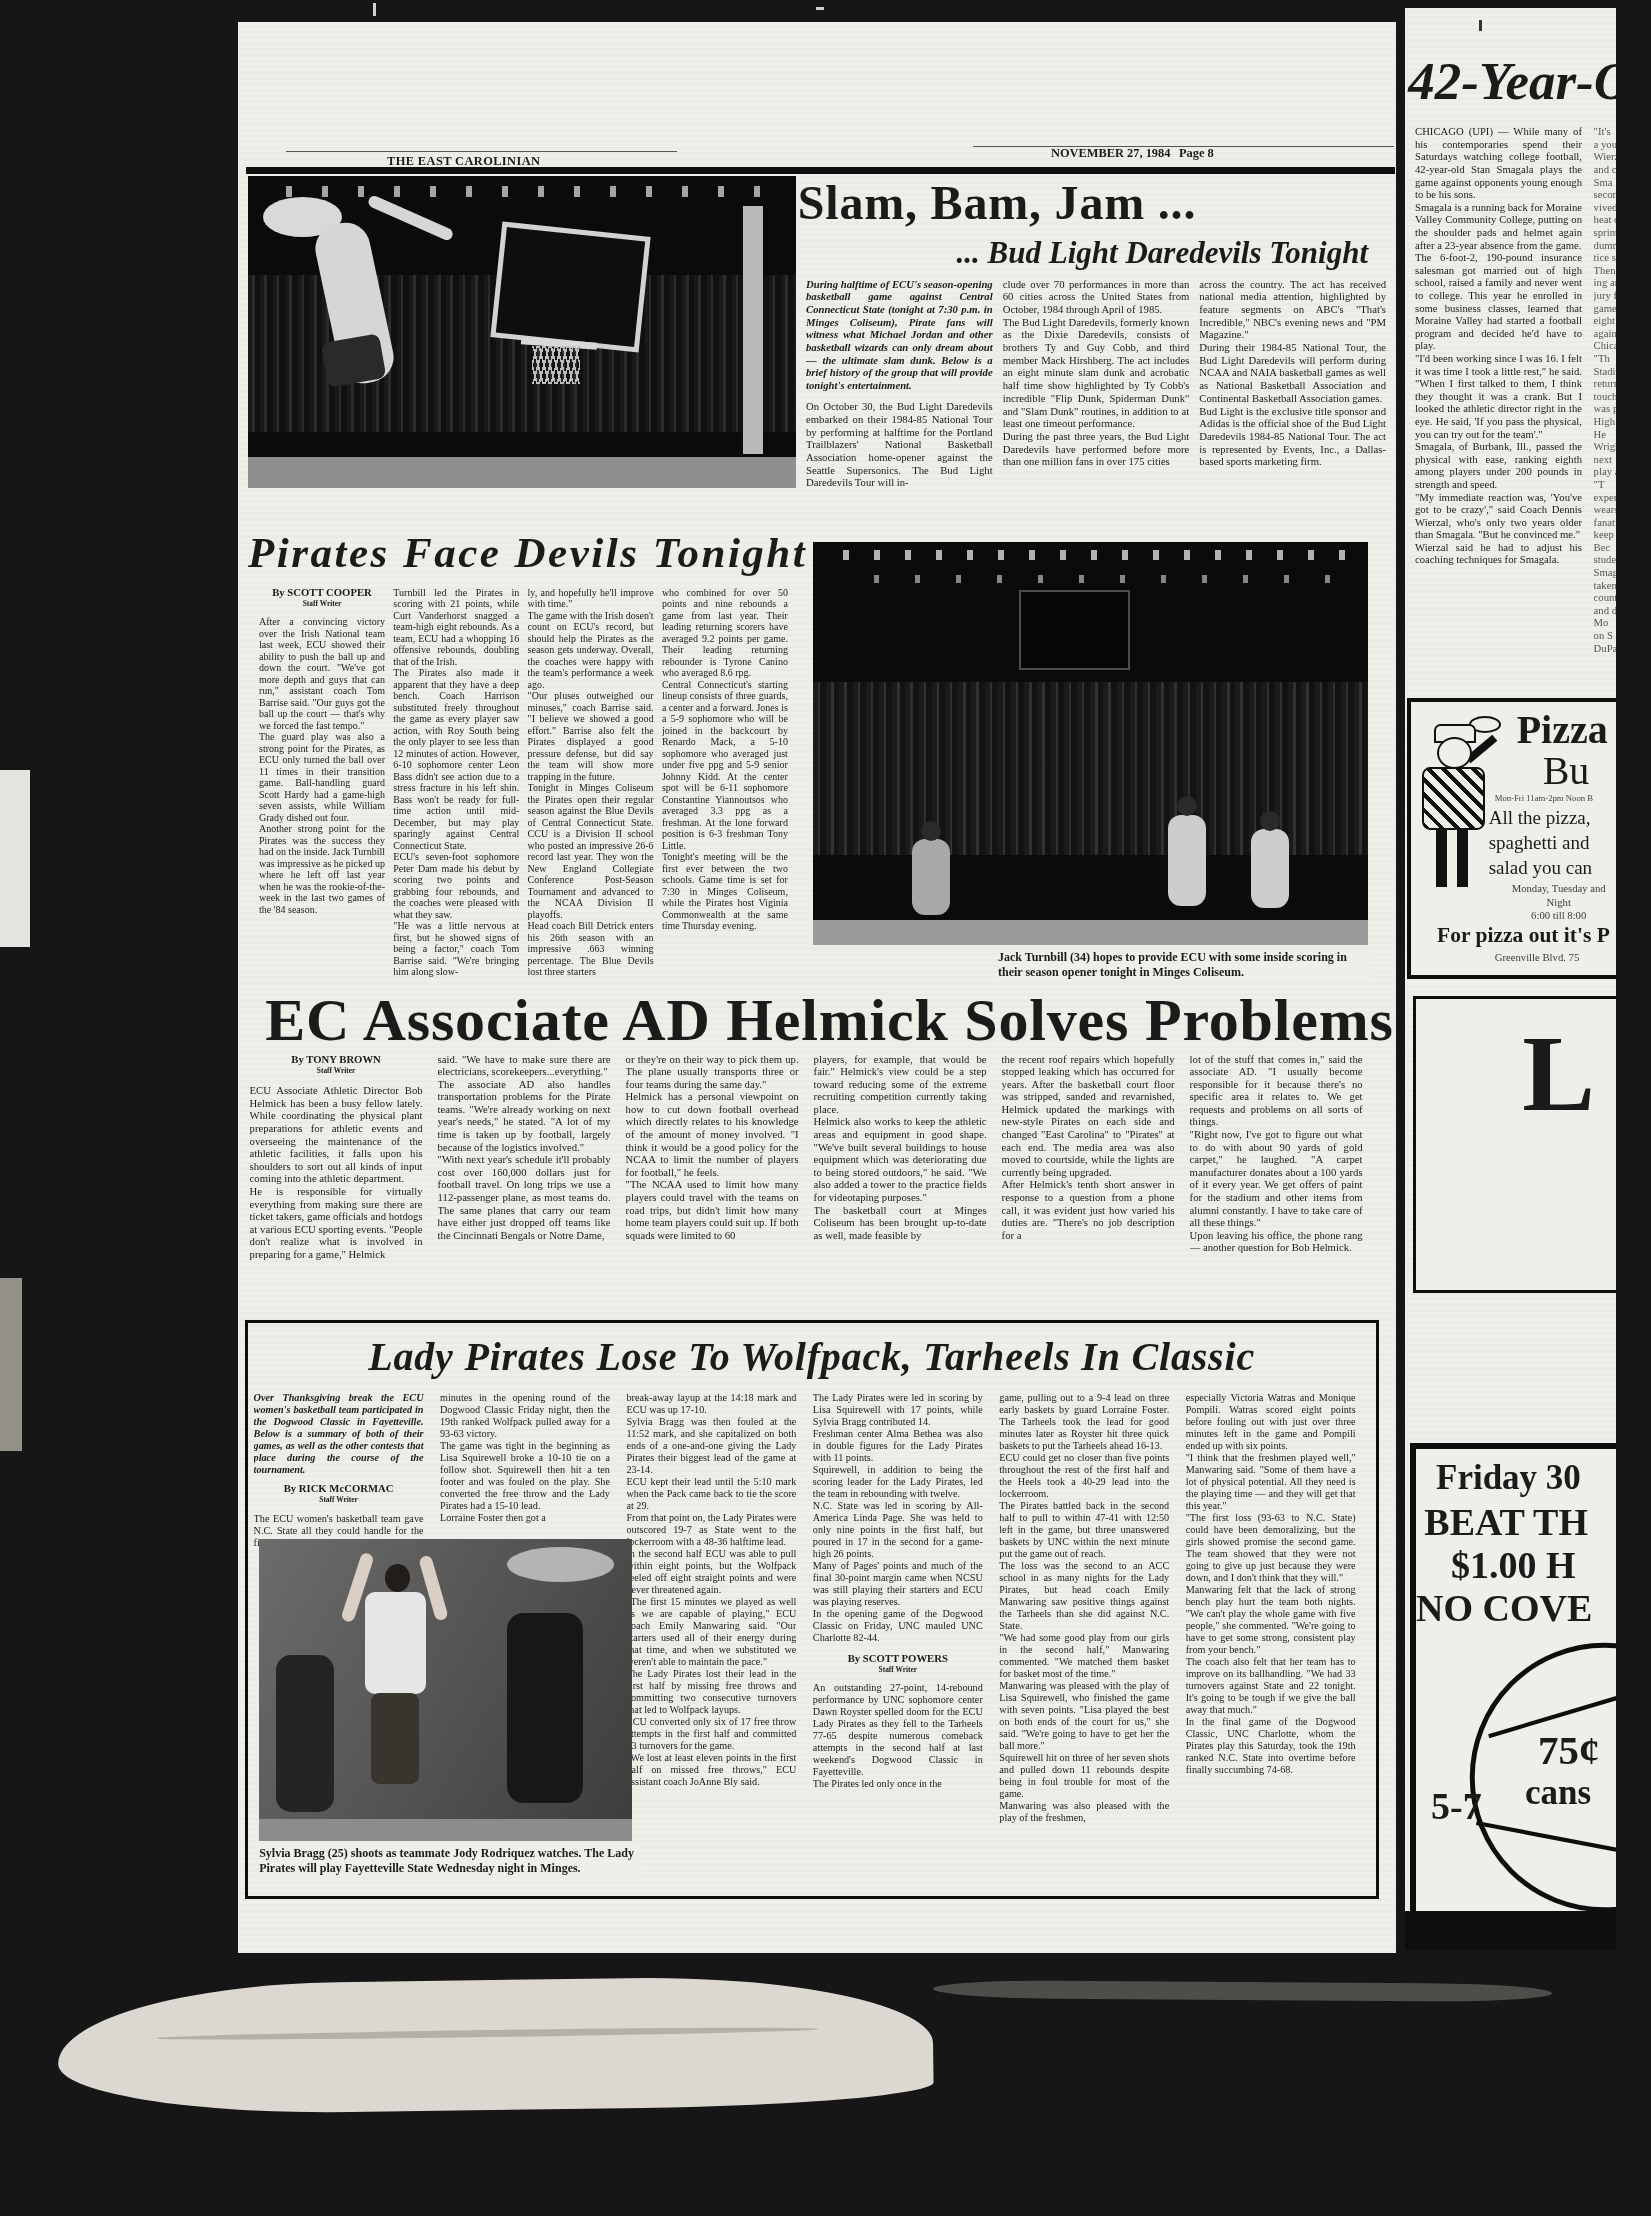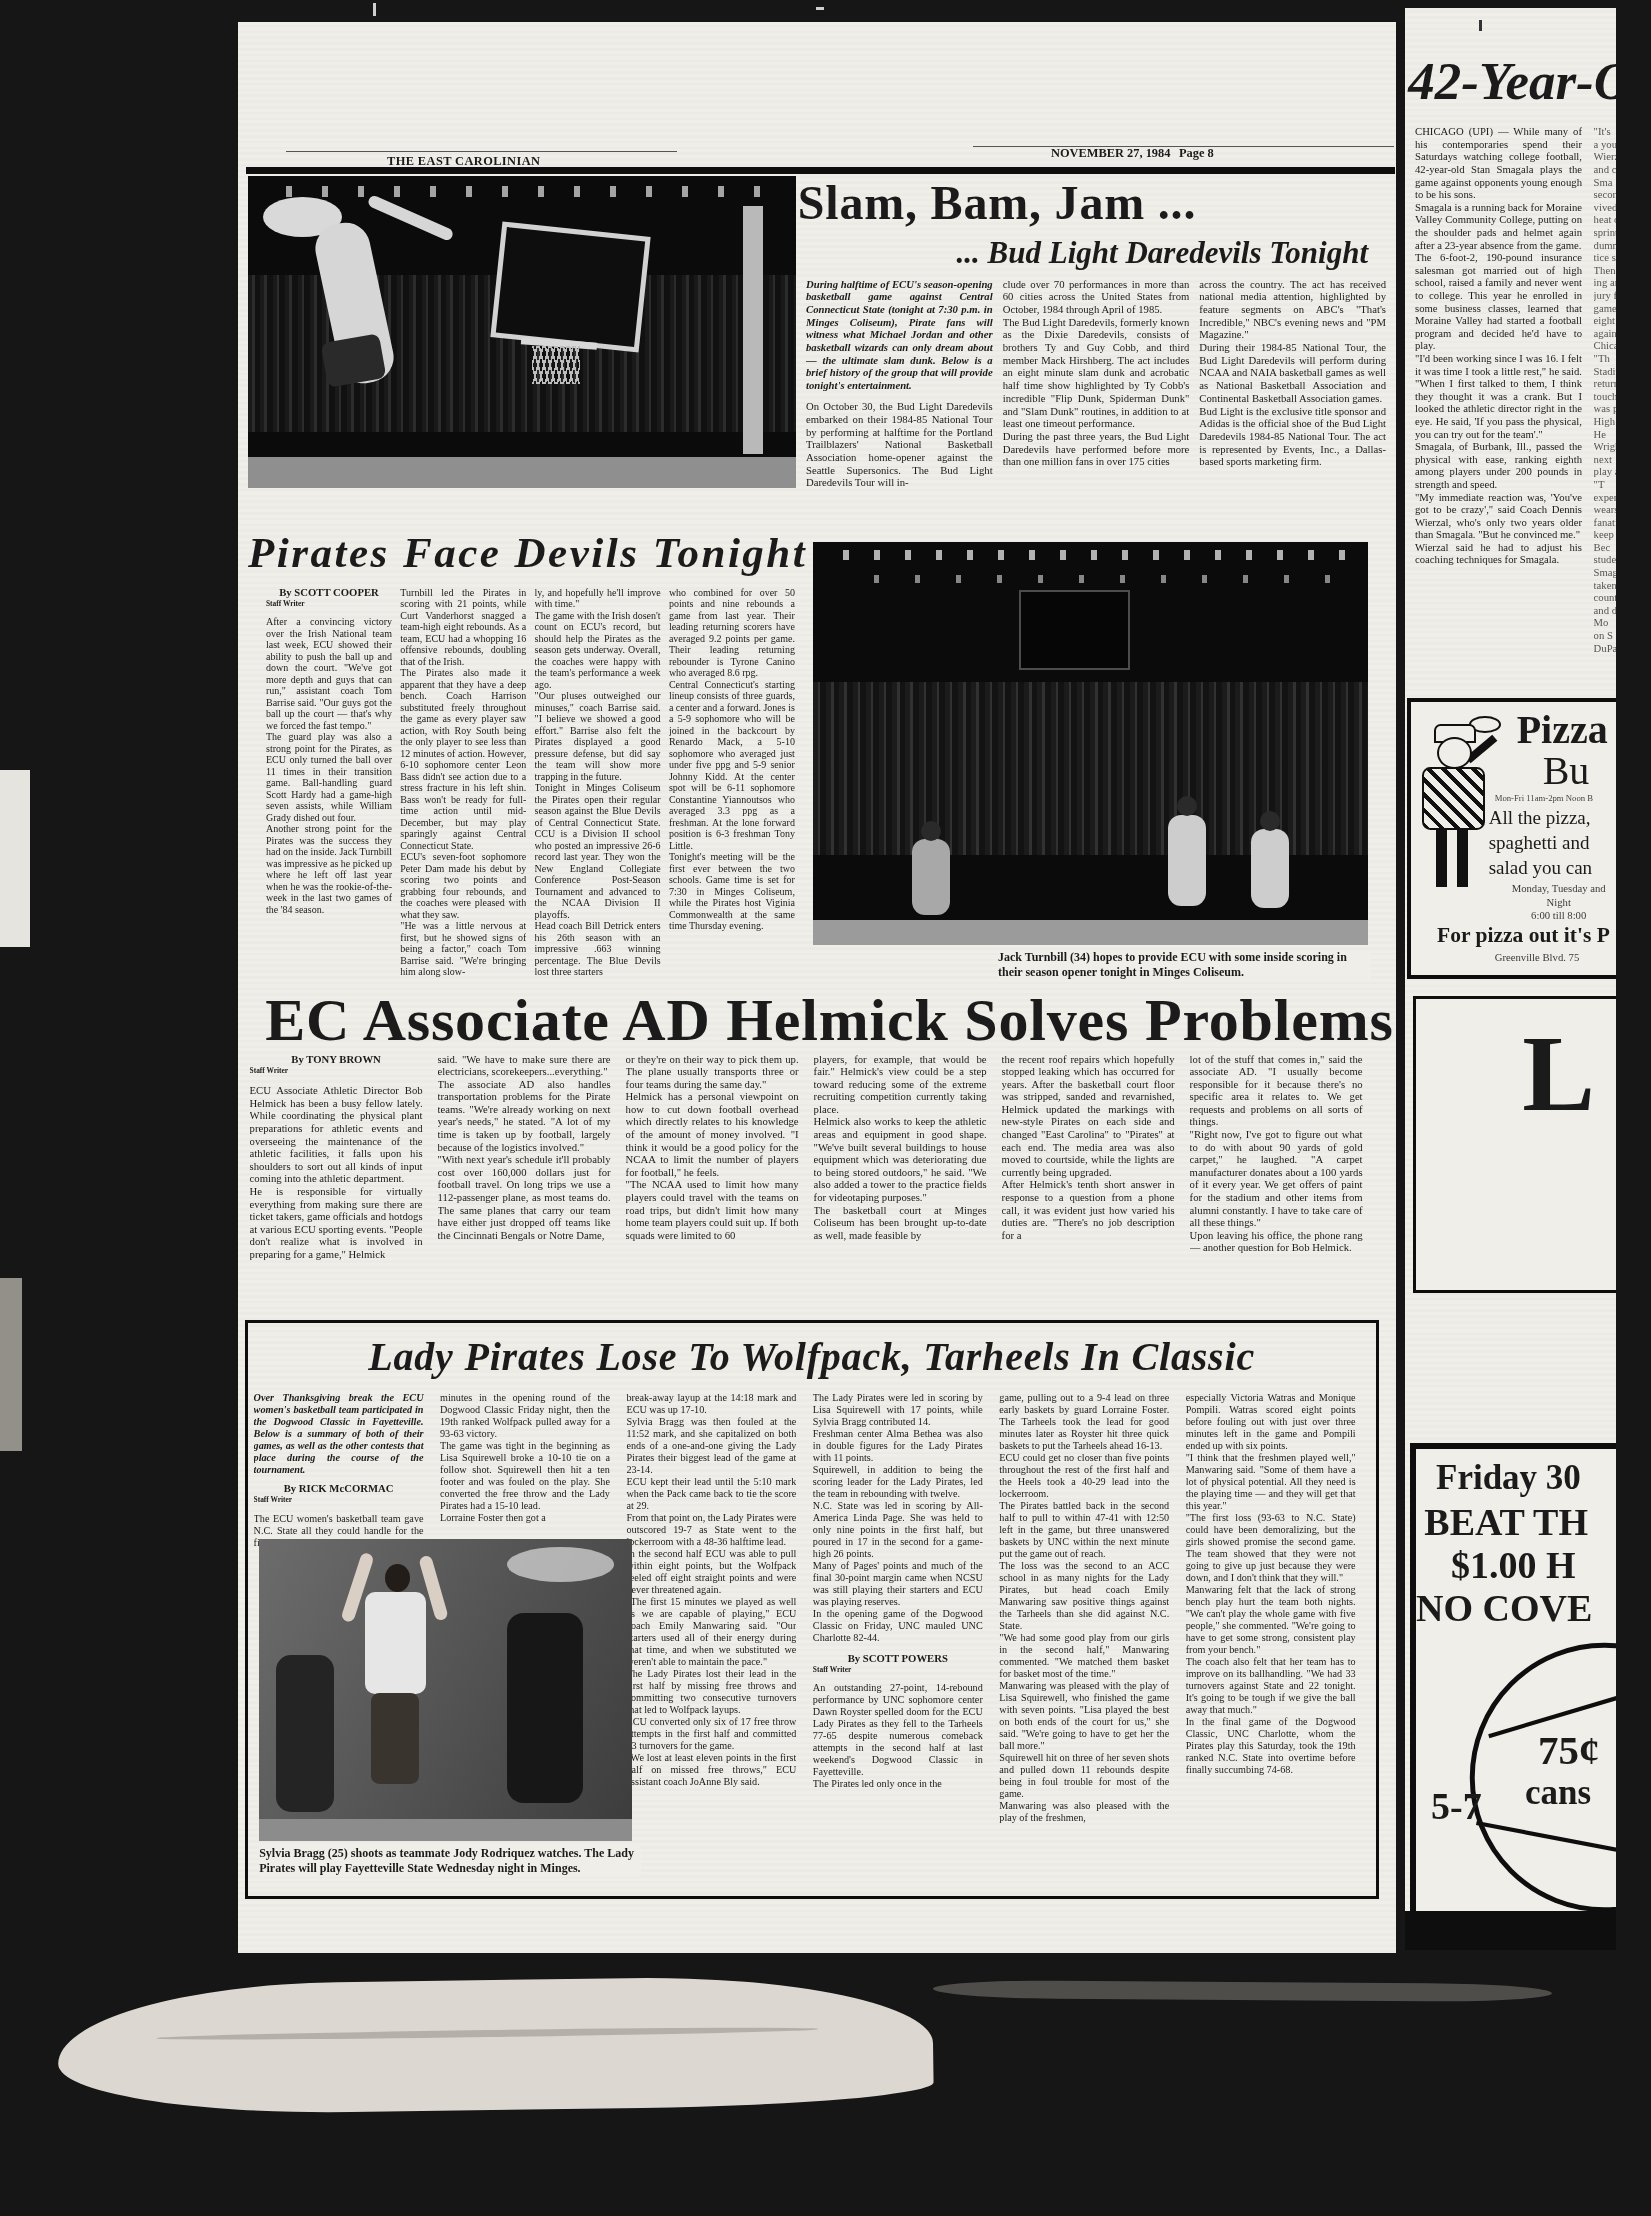--- a/index.html
+++ b/index.html
@@ -58,21 +58,21 @@
   .pb-arm1{position:absolute;left:92px;top:13.2px;width:13.2px;height:71px;background:#d9cfc4;transform:rotate(18deg);border-radius:6.6px;}
   .pb-arm2{position:absolute;left:168px;top:16.5px;width:13.2px;height:66px;background:#d9cfc4;transform:rotate(-16deg);border-radius:6.6px;}
   .pb-head{position:absolute;left:126px;top:25px;width:25px;height:28px;background:#221d19;border-radius:50%;}
   .pb-legs{position:absolute;left:112px;top:154px;width:48px;height:91px;background:#3a342e;border-radius:8.3px;}
   .pb-def{position:absolute;left:248px;top:74px;width:76px;height:190px;background:#171717;border-radius:16.5px;}
   .pb-def2{position:absolute;left:16.5px;top:116px;width:58px;height:157px;background:#242424;border-radius:15px;}
   .pb-floor{position:absolute;left:0;bottom:0;width:100%;height:21.5px;background:#8c8c8c;}
   
   .hl{position:absolute;font-weight:700;line-height:1.02;}
   .byline{font-size:10.7px;font-weight:700;text-align:center;}
-  .byrole{font-size:7.4px;font-weight:700;text-align:left;margin-bottom:6.6px;}
+  .byrole{font-size:7.4px;font-weight:700;text-align:center;margin-bottom:6.6px;}
   .cols{position:absolute;display:flex;overflow:hidden;}
   .col{overflow:hidden;}
   .coltext{white-space:pre-line;text-align:justify;}
   .intro{white-space:pre-line;text-align:justify;font-style:italic;font-weight:700;}
   .slam-cols .col{width:187px;font-size:10.7px;line-height:12.7px;}
   .slam-cols{gap:10px;}
   .pir-cols .col{width:126px;font-size:10px;line-height:11.5px;}
   .pir-cols{gap:8.3px;}
   .hel-cols .col{width:173px;font-size:10.7px;line-height:12.6px;}
   .hel-cols{gap:15px;}
@@ -168,21 +168,21 @@
       </div>
       <div class="col coltext">clude over 70 performances in more than 60 cities across the United States from October, 1984 through April of 1985.
 The Bud Light Daredevils, formerly known as the Dixie Daredevils, consists of brothers Ty and Guy Cobb, and third member Mack Hirshberg. The act includes an eight minute slam dunk and acrobatic half time show highlighted by Ty Cobb's incredible "Flip Dunk, Spiderman Dunk" and "Slam Dunk" routines, in addition to at least one timeout performance.
 During the past three years, the Bud Light Daredevils have performed before more than one million fans in over 175 cities</div>
       <div class="col coltext">across the country. The act has received national media attention, highlighted by feature segments on ABC's "That's Incredible," NBC's evening news and "PM Magazine."
 During their 1984-85 National Tour, the Bud Light Daredevils will perform during NCAA and NAIA basketball games as well as National Basketball Association and Continental Basketball Association games.
 Bud Light is the exclusive title sponsor and Adidas is the official shoe of the Bud Light Daredevils 1984-85 National Tour. The act is represented by Events, Inc., a Dallas-based sports marketing firm.</div>
     </div>
 
     <div class="hl" style="left:10px;top:509px;font-size:43px;font-style:italic;letter-spacing:2.5px;">Pirates Face Devils Tonight</div>
-    <div class="cols pir-cols" style="left:28px;top:565px;width:532px;height:398px;">
+    <div class="cols pir-cols" style="left:21px;top:565px;width:532px;height:398px;">
       <div class="col">
         <div class="byline">By SCOTT COOPER</div>
         <div class="byrole">Staff Writer</div>
         <div class="coltext">After a convincing victory over the Irish National team last week, ECU showed their ability to push the ball up and down the court. "We've got more depth and guys that can run," assistant coach Tom Barrise said. "Our guys got the ball up the court — that's why we forced the fast tempo."
 The guard play was also a strong point for the Pirates, as ECU only turned the ball over 11 times in their transition game. Ball-handling guard Scott Hardy had a game-high seven assists, while William Grady dished out four.
 Another strong point for the Pirates was the success they had on the inside. Jack Turnbill was impressive as he picked up where he left off last year when he was the rookie-of-the-week in the last two games of the '84 season.</div>
       </div>
       <div class="col coltext">Turnbill led the Pirates in scoring with 21 points, while Curt Vanderhorst snagged a team-high eight rebounds. As a team, ECU had a whopping 16 offensive rebounds, doubling that of the Irish.
 The Pirates also made it apparent that they have a deep bench. Coach Harrison substituted freely throughout the game as every player saw action, with Roy South being the only player to see less than 12 minutes of action. However, 6-10 sophomore center Leon Bass didn't see action due to a stress fracture in his left shin. Bass won't be ready for full-time action until mid-December, but may play sparingly against Central Connecticut State.
 ECU's seven-foot sophomore Peter Dam made his debut by scoring two points and grabbing four rebounds, and the coaches were pleased with what they saw.

